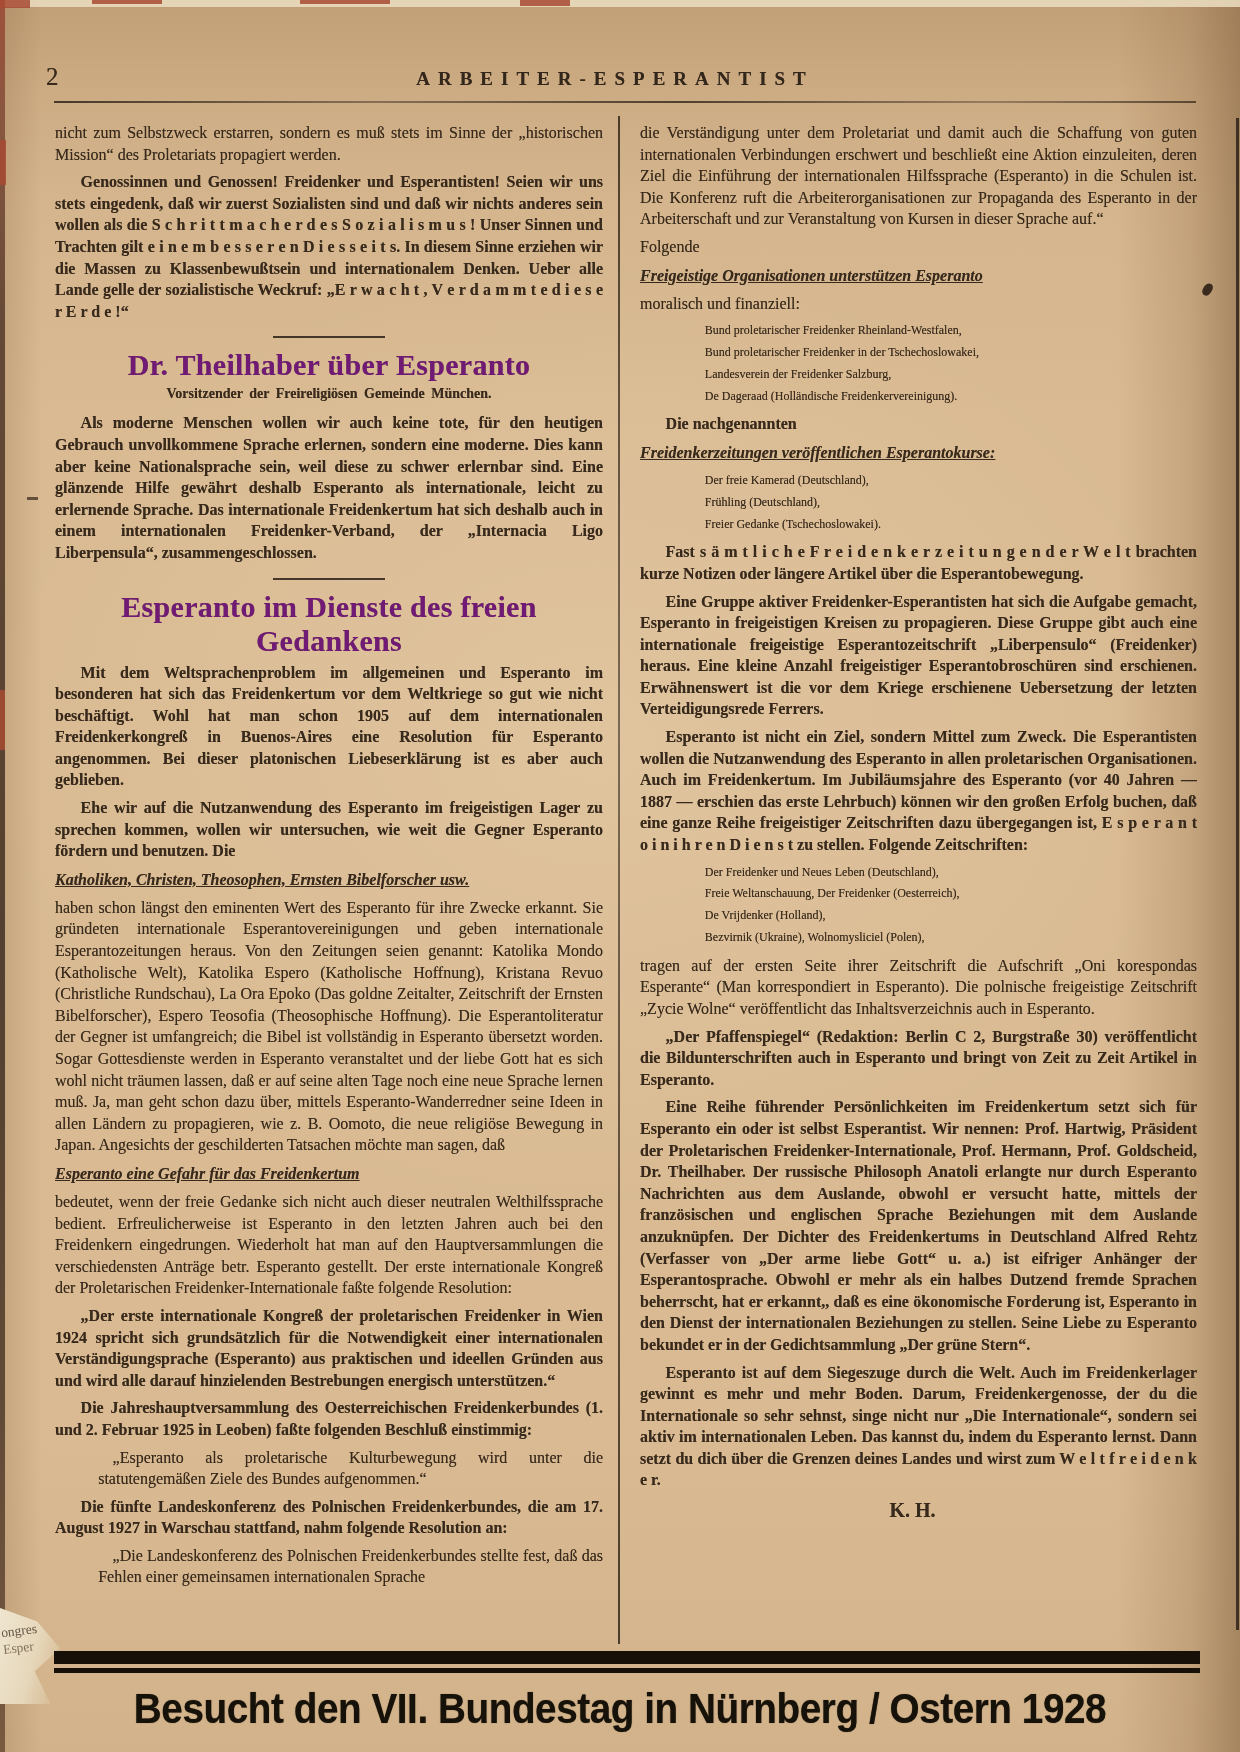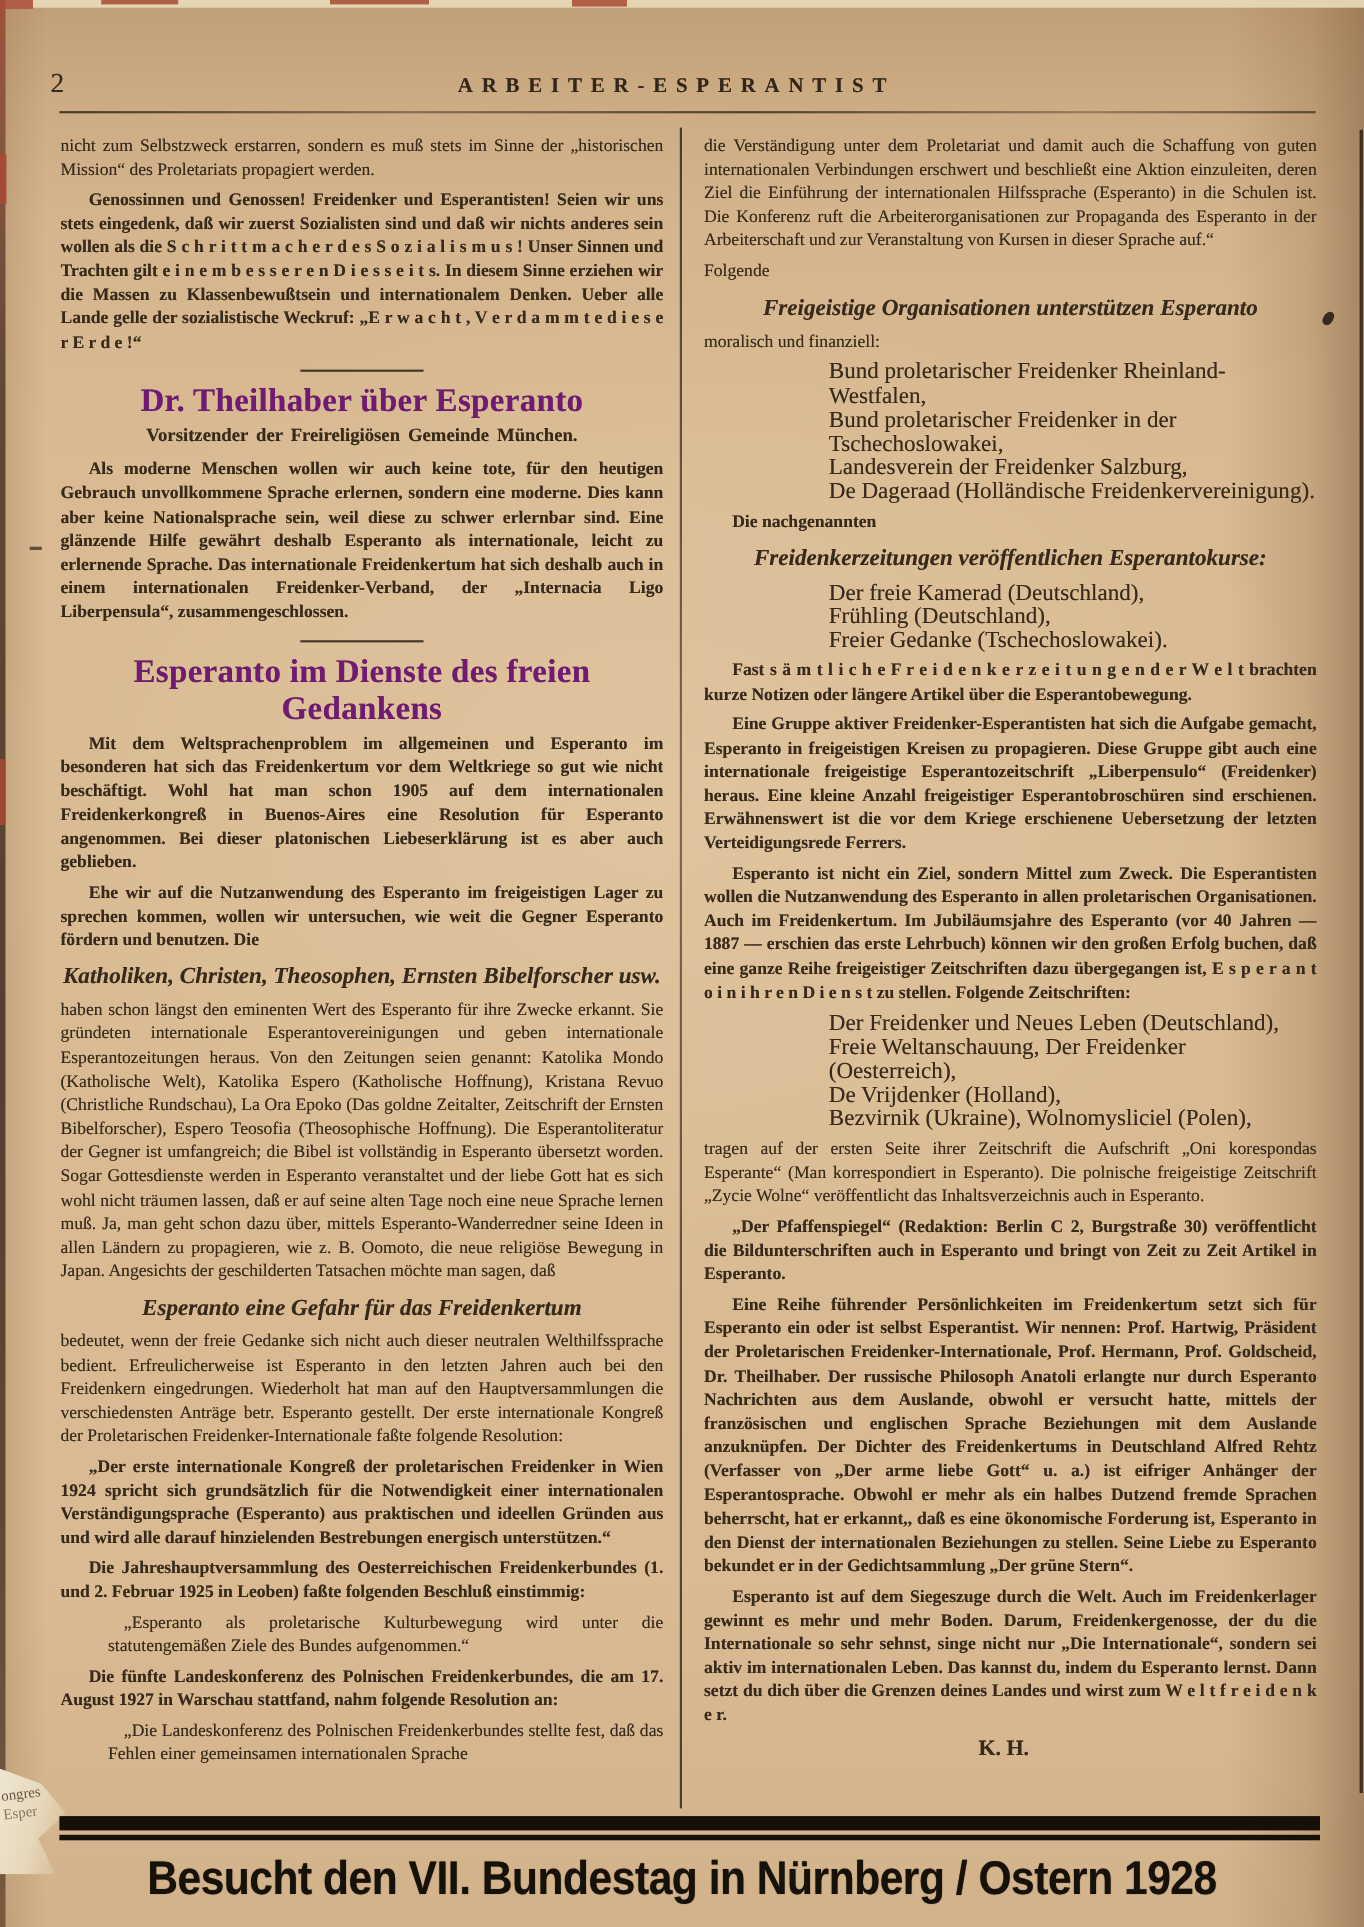--- a/index.html
+++ b/index.html
@@ -31,24 +31,24 @@
   .col-divider{ position:absolute; left:618px; top:116px; height:1528px; width:2px;
                 background:linear-gradient(180deg, rgba(40,30,20,0.8), rgba(40,30,20,0.55) 40%, rgba(40,30,20,0.8)); }
   .edge-line{ position:absolute; right:1px; top:118px; height:1512px; width:3px; background:rgba(28,20,14,0.75); }
 
   
   .para{ font-size:16px; line-height:21.6px; text-align:justify; margin:0 0 6px 0; }
   .para.ind{ text-indent:1.6em;font-weight:bold; }
   .para.quote{ padding-left:2.7em; text-indent:0.9em; }
   .headline{ font-size:30px; font-weight:700; text-align:center; margin:8px 0 4px 0;
              color:#701a75; letter-spacing:0.3px; }
-  .subhead{ font-size:17px; font-weight:700; text-align:center; margin:0 0 10px 0; word-spacing:3px; }
-  .isub{ font-size:21px; font-style:italic; font-weight:700; text-align:center; margin:9px 0 8px 0; }
+  .subhead{ font-size:14px; font-weight:700; text-align:center; margin:0 0 10px 0; word-spacing:3px; }
+  .isub{ font-size:16px; font-style:italic; font-weight:700; text-align:left; margin:9px 0 8px 0;text-decoration:underline; }
   .secrule{ width:112px; height:2px; background:rgba(42,32,22,0.85); margin:14px auto 10px auto; }
-  .li{ font-size:21px; line-height:21.8px; padding-left:5.4em; text-align:left; }
+  .li{ font-size:12px; line-height:21.8px; padding-left:5.4em; text-align:left; }
   .li-group{ margin:3px 0 6px 0; }
   .sig{ text-align:center; font-weight:700; font-size:20px; padding-right:0.6em; margin-top:8px; }
 
   
   .footer-bars{ position:absolute; left:54px; right:40px; top:1651px; }
   .bar-thick{ height:13px; background:#161009; }
   .bar-thin{ height:5px; background:#161009; margin-top:4px; }
   .banner{ position:absolute; left:0; right:0; top:1684px; text-align:center;
            font-family:"Liberation Sans", sans-serif; font-weight:700; font-size:43px;
            color:#171209; letter-spacing:-0.5px; transform:scaleX(0.9); transform-origin:50% 50%;

